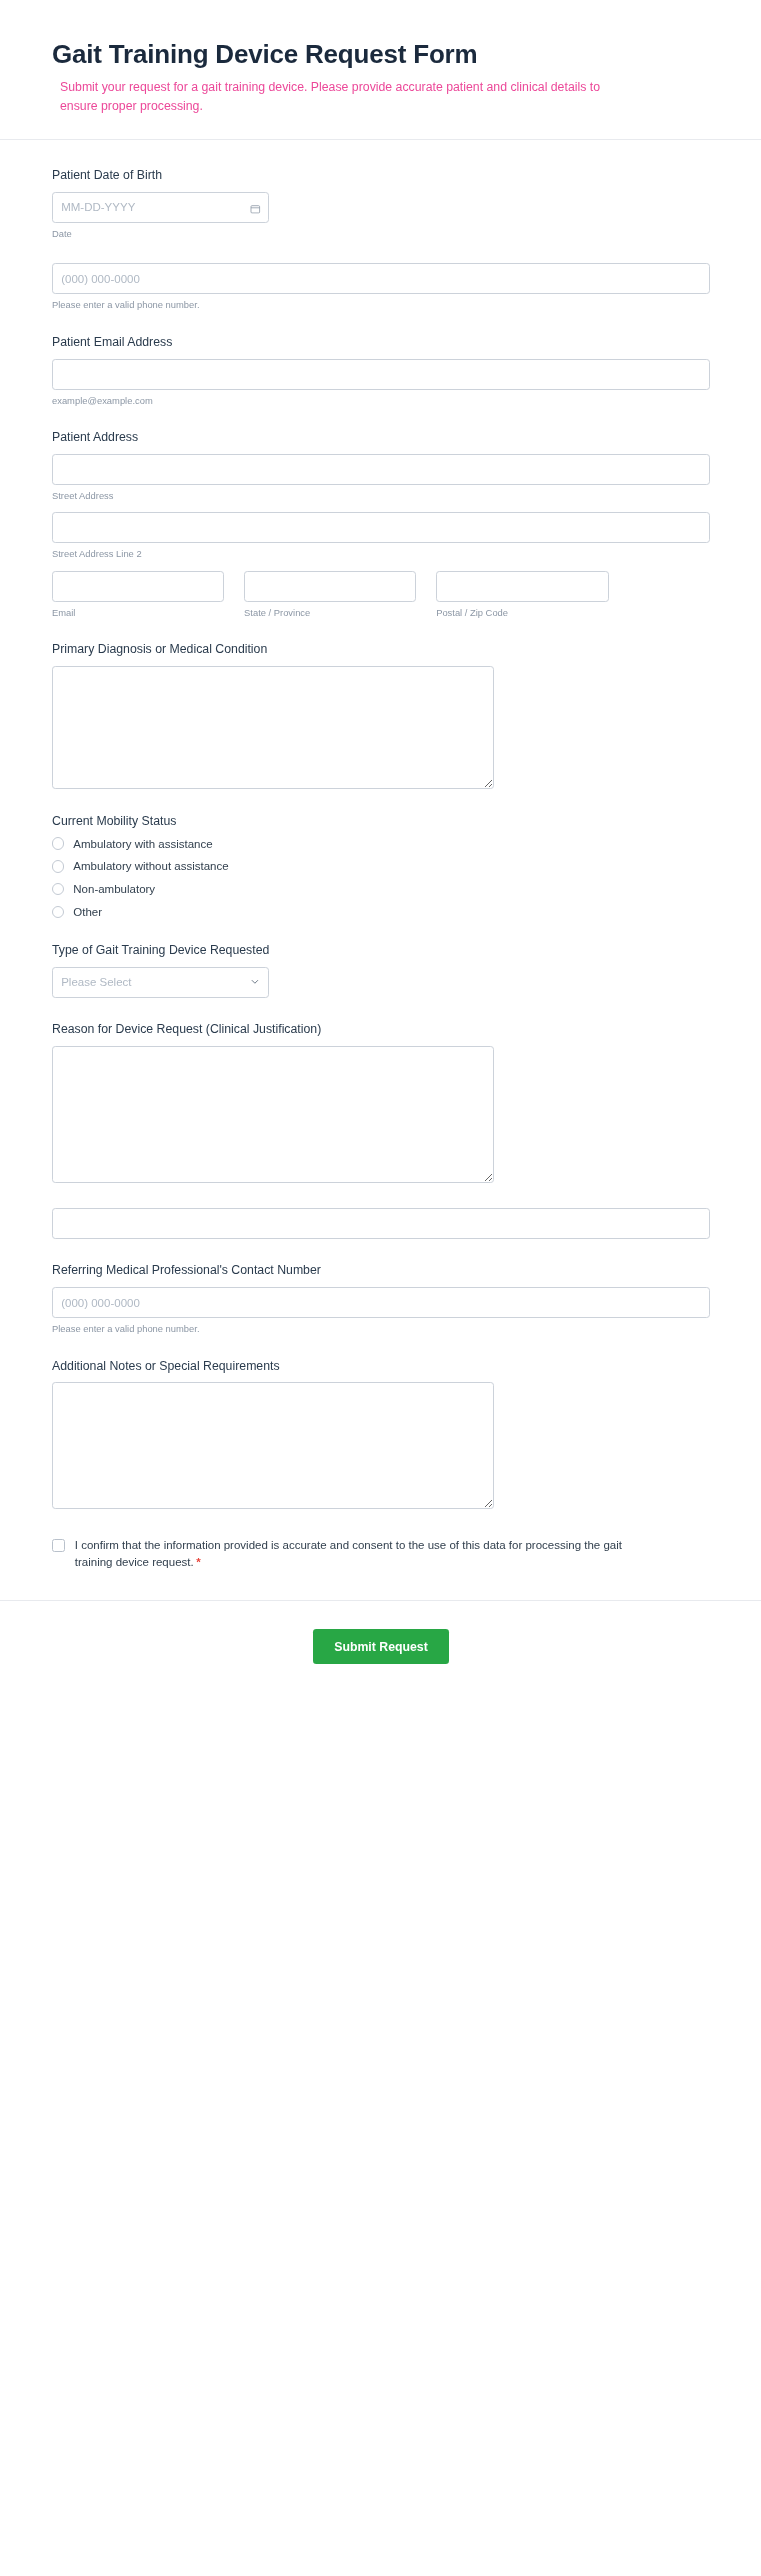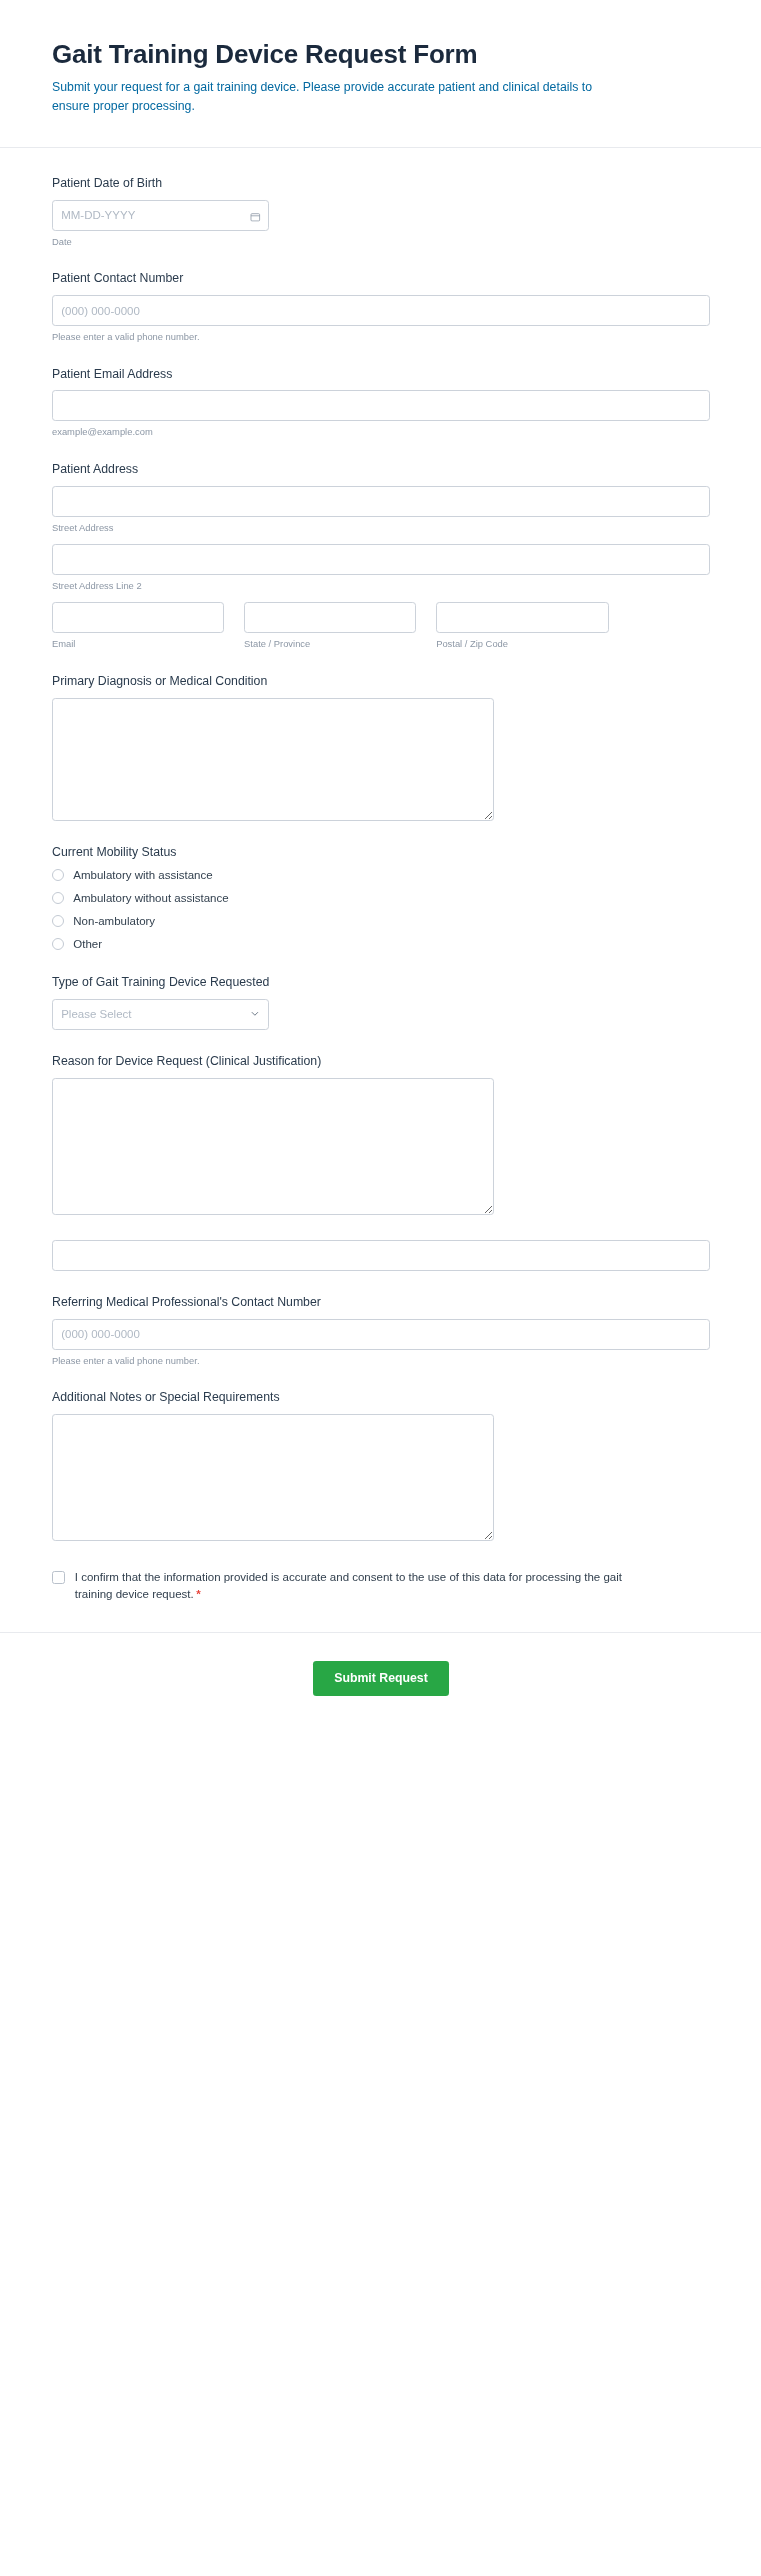--- a/index.html
+++ b/index.html
@@ -14,35 +14,35 @@
     min-height: 2576px;
     position: relative;
   }
   .form-wrap {
     width: 762px;
     margin: 0 auto;
     padding: 0;
   }
   
   .form-header {
-    padding: 39px 52px 32px 52px;
+    padding: 39px 52px 16px 52px;
     border-bottom: 0.8px solid #e8eaee;
   }
   .form-title {
     font-size: 26px;
     font-weight: bold;
     color: #1b2a3d;
     margin: 0 0 8.2px 0;
     letter-spacing: -0.2px;
   }
   .form-subtitle {
     font-size: 12.3px;
     line-height: 1.5;
-    color: #0369a1;
-    margin: 0;
+    color: #ec4899;
+    margin: 8px;
     max-width: 565px;
   }
   
   .form-body {
     padding: 28px 52px 8.2px 52px;
   }
   .field-block {
     margin-bottom: 24.6px;
   }
   .field-label {
@@ -227,21 +227,20 @@
           <svg viewBox="0 0 16 16" width="10.6" height="10.6" fill="none" stroke="currentColor" stroke-width="1.2">
             <rect x="1.5" y="3" width="13" height="11" rx="1.5"></rect>
             <line x1="1.5" y1="6.2" x2="14.5" y2="6.2"></line>
           </svg>
         </span>
       </div>
       <span class="sublabel">Date</span>
     </div>
 
     <div class="field-block">
-      <span class="field-label">Patient Contact Number</span>
       <input class="w-phone" type="tel" value="" placeholder="(000) 000-0000" style="">
       <span class="hint-error">Please enter a valid phone number.</span>
     </div>
 
     <div class="field-block">
       <span class="field-label">Patient Email Address</span>
       <input class="w-email" type="email" value="" placeholder="" style="">
       <span class="sublabel">example@example.com</span>
     </div>
 

